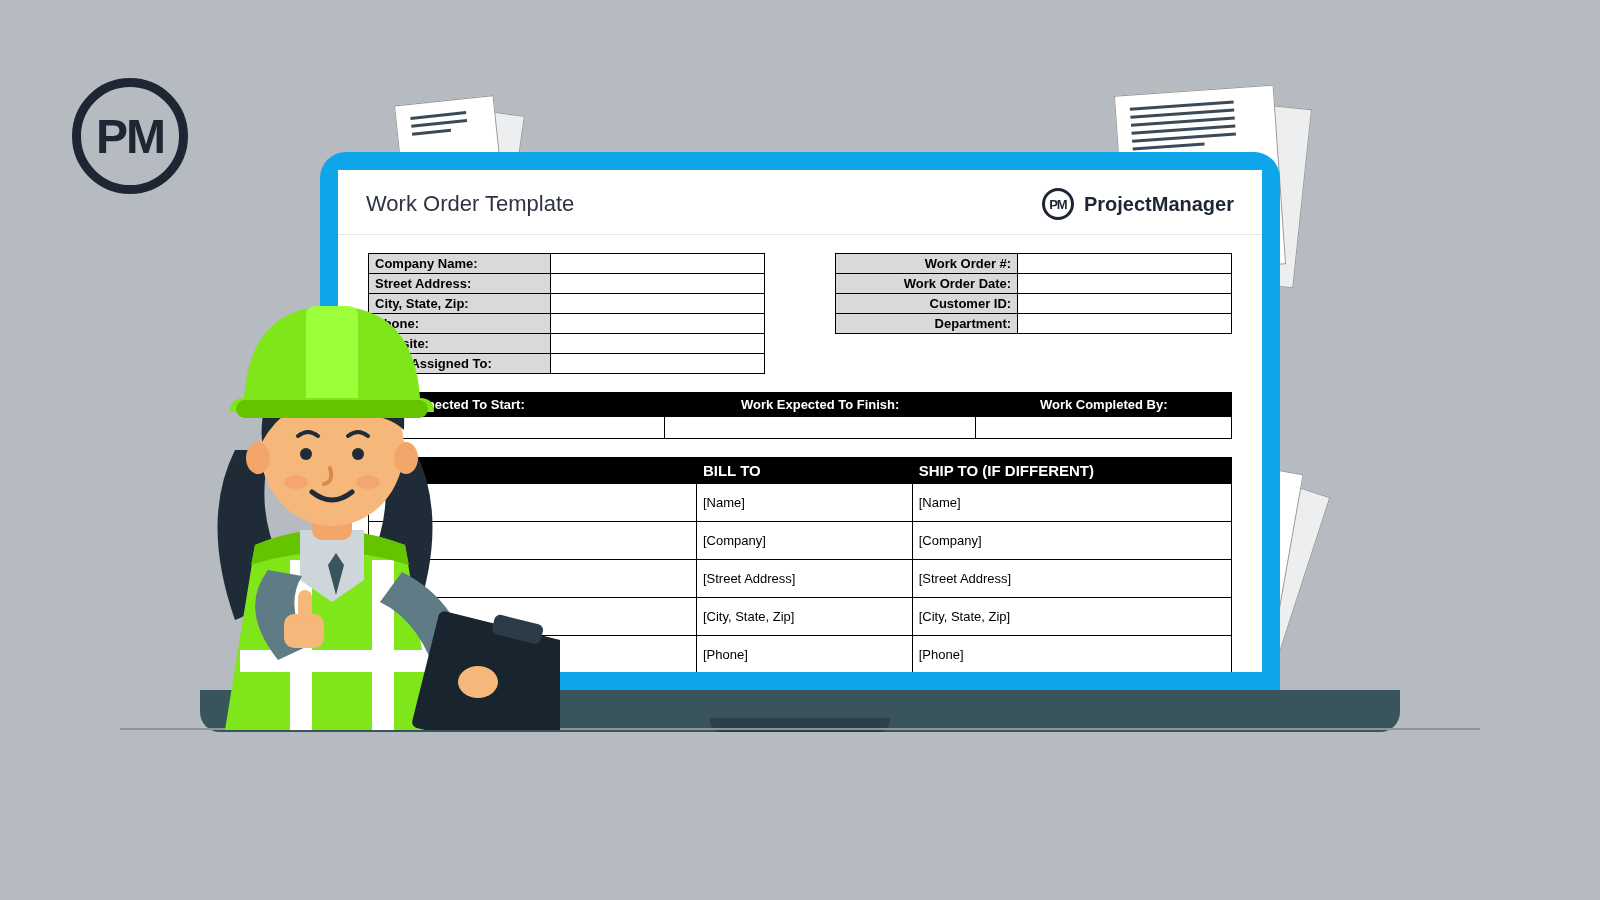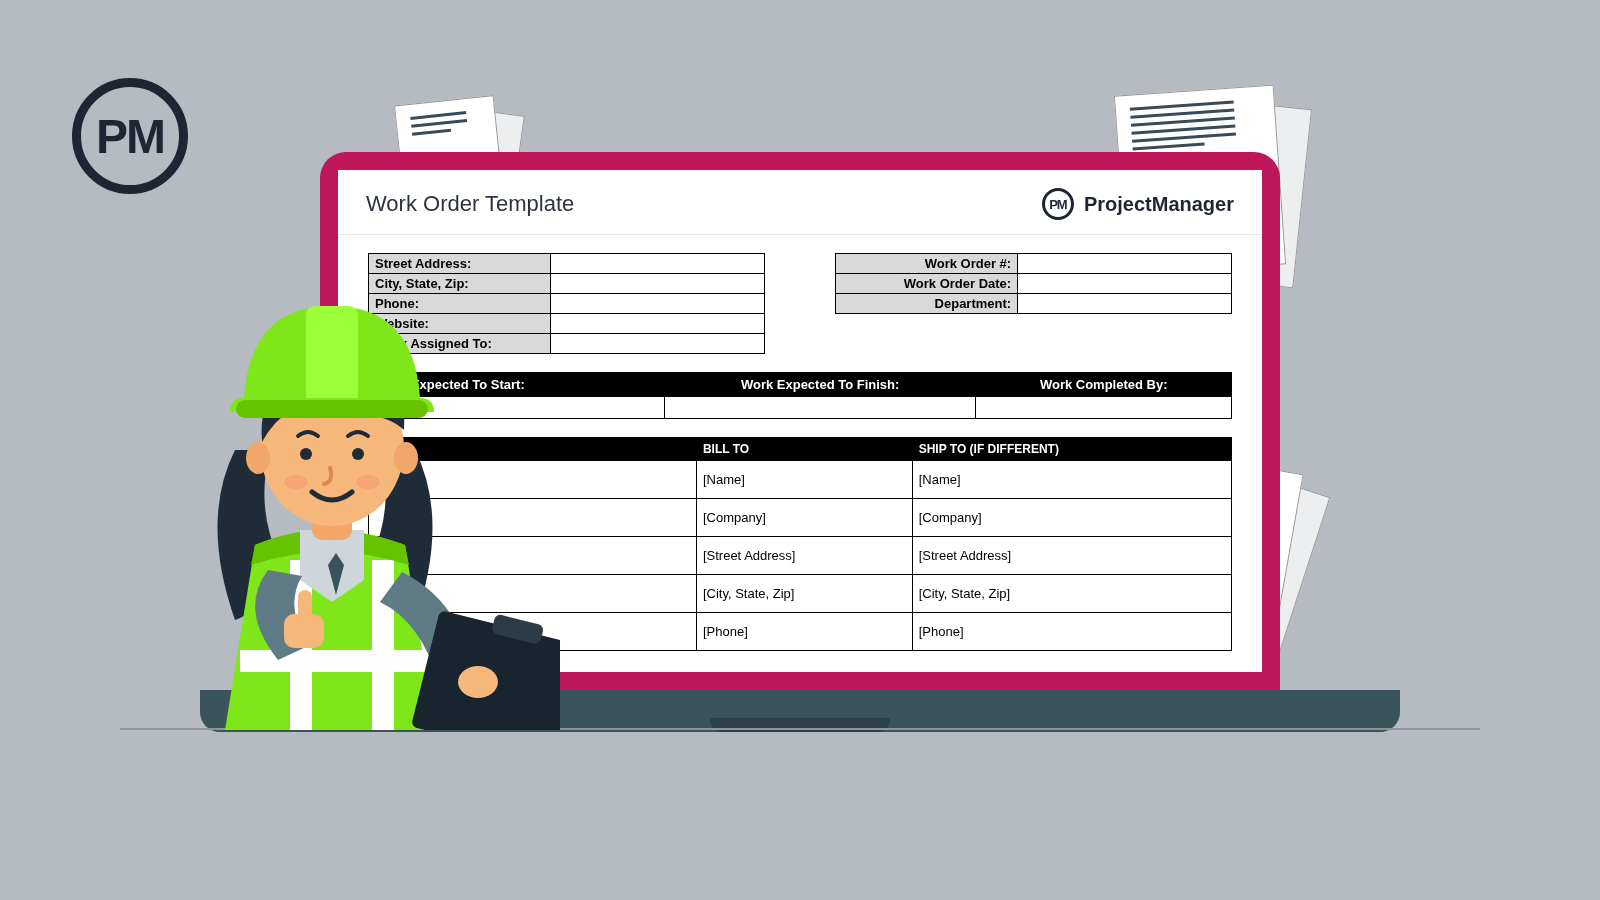--- a/index.html
+++ b/index.html
@@ -63,21 +63,21 @@
   .stack-bottom-right .back  { transform: rotate(18deg) translate(20px,4px); }
 
   
   .laptop {
     position: absolute;
     top: 152px;
     left: 320px;
     width: 960px;
   }
   .laptop-body {
-    background: #be185d;
+    background: #0ea5e9;
     border-radius: 26px 26px 0 0;
     padding: 18px;
   }
   .screen {
     background: #ffffff;
     width: 100%;
     height: 502px;
     overflow: hidden;
   }
   .laptop-base {
@@ -192,21 +192,21 @@
   }
 
   .billship {
     width: 100%;
     border-collapse: collapse;
   }
   .billship th {
     background: #000;
     color: #fff;
     font-weight: 700;
-    font-size: 12px;
+    font-size: 15px;
     text-align: left;
     padding: 4px 6px;
     border: 1px solid #000;
   }
   .billship td {
     border: 1px solid #000;
     padding: 11px 6px;
     font-size: 13px;
     height: 26px;
   }
@@ -276,20 +276,24 @@
           <span>ProjectManager</span>
         </div>
       </div>
 
       <div class="doc">
 
         <div class="two-col">
           <div class="col-left">
             <table class="kv-table">
               <tbody>
+                  <tr>
+                    <td class="label">Company Name:</td>
+                    <td></td>
+                  </tr>
               <tr>
                     <td class="label">Street Address:</td>
                     <td></td>
                   </tr>
               <tr>
                     <td class="label">City, State, Zip:</td>
                     <td></td>
                   </tr>
               <tr>
                     <td class="label">Phone:</td>
@@ -311,20 +315,24 @@
               <tbody>
                   <tr>
                     <td class="label">Work Order #:</td>
                     <td></td>
                   </tr>
               <tr>
                     <td class="label">Work Order Date:</td>
                     <td></td>
                   </tr>
               <tr>
+                    <td class="label">Customer ID:</td>
+                    <td></td>
+                  </tr>
+              <tr>
                     <td class="label">Department:</td>
                     <td></td>
                   </tr>
             </tbody>
               </table>
           </div>
         </div>
 
         <table class="date-row">
           <tbody>

